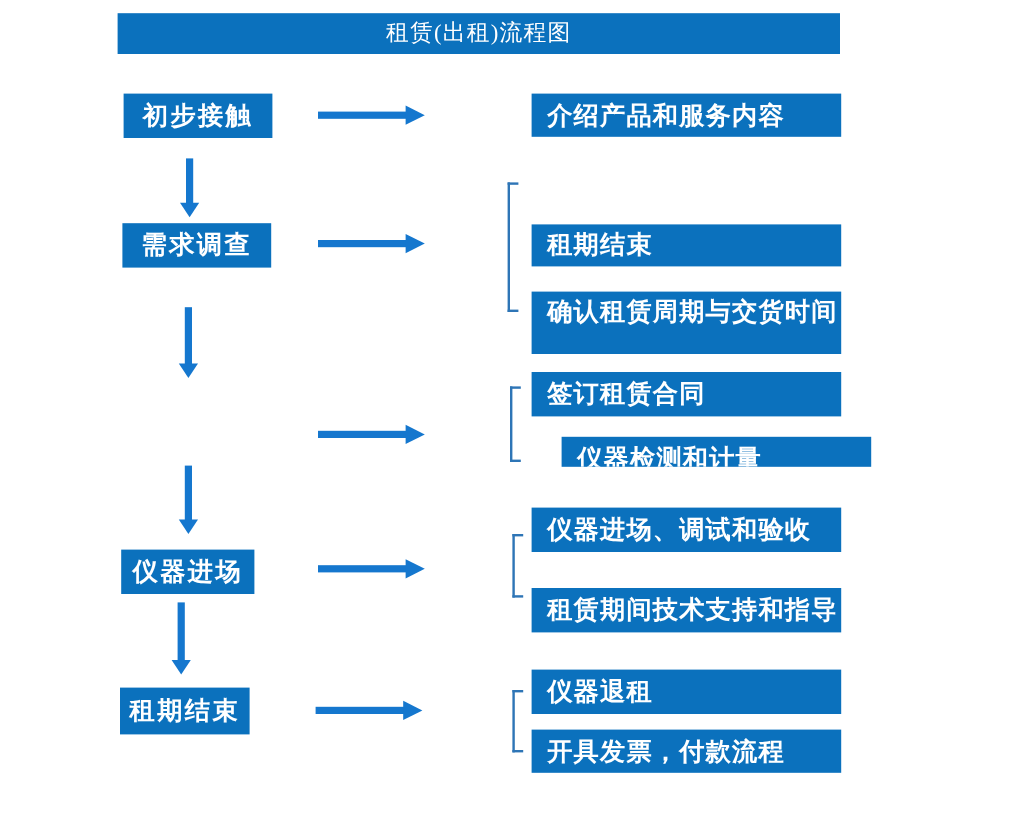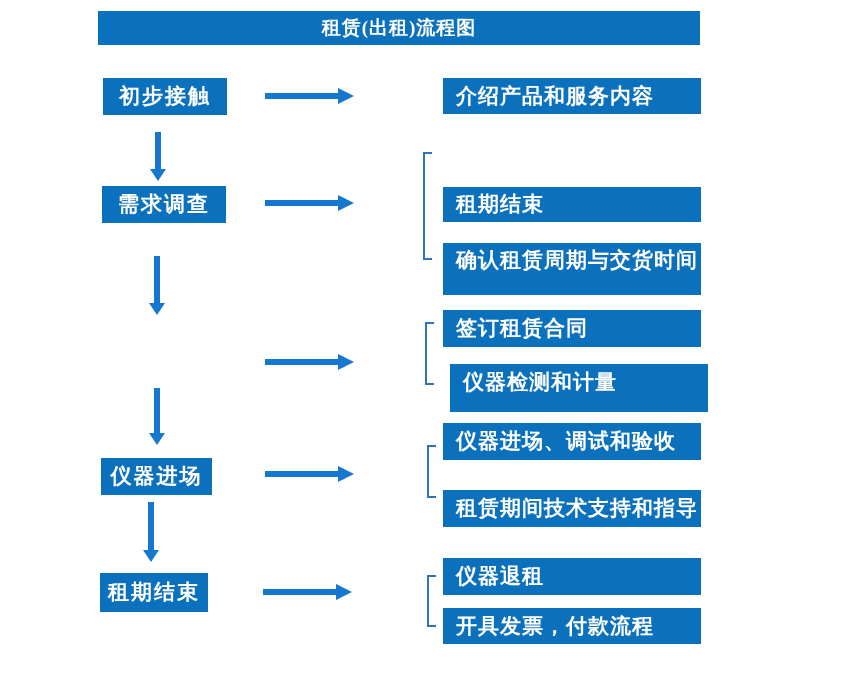--- a/index.html
+++ b/index.html
@@ -14,21 +14,21 @@
     position:relative;
     width:844px;height:688px;
     background:var(--background);
     font-family:"Liberation Serif","DejaVu Serif",serif;
     overflow:hidden;
   }
   .titlebar{
     position:absolute;left:98px;top:11px;width:602px;height:34px;
     background:var(--box-blue);
     color:var(--text-white);
-    font-size:19px;font-weight:bold;
+    font-size:19px;font-weight:normal;
     text-align:center;line-height:34px;
     letter-spacing:1px;
   }
   .box{
     position:absolute;
     background:var(--box-blue);
     color:var(--text-white);
     font-weight:bold;
     white-space:nowrap;
     overflow:hidden;
@@ -75,21 +75,21 @@
   <div class="box left" style="left:102px;top:186px;width:124px;height:37px;line-height:37px">需求调查</div>
   <div class="box left" style="left:101px;top:458px;width:111px;height:37px;line-height:37px">仪器进场</div>
   <div class="box left" style="left:100px;top:573px;width:108px;height:39px;line-height:39px">租期结束</div>
 
   <div class="box right" style="left:443px;top:78px;height:36px;line-height:36px">介绍产品和服务内容</div>
 
   <div class="box right" style="left:443px;top:187px;height:35px;line-height:35px">租期结束</div>
   <div class="box right" style="left:443px;top:243px;height:52px;line-height:35px">确认租赁周期与交货时间</div>
 
   <div class="box right" style="left:443px;top:310px;height:37px;line-height:37px">签订租赁合同</div>
-  <div class="box right" style="left:450px;top:364px;height:48px;line-height:36px">仪器检测和计量</div>
+  <div class="box right" style="left:468px;top:364px;height:25px;line-height:36px">仪器检测和计量</div>
 
   <div class="box right" style="left:443px;top:423px;height:37px;line-height:37px">仪器进场、调试和验收</div>
   <div class="box right" style="left:443px;top:490px;height:37px;line-height:37px">租赁期间技术支持和指导</div>
 
   <div class="box right" style="left:443px;top:558px;height:37px;line-height:37px">仪器退租</div>
   <div class="box right" style="left:443px;top:608px;height:36px;line-height:36px">开具发票，付款流程</div>
 
   <div class="harrow" style="left:265px;top:88px">
       <span class="shaft"></span>
       <span class="head"></span>

